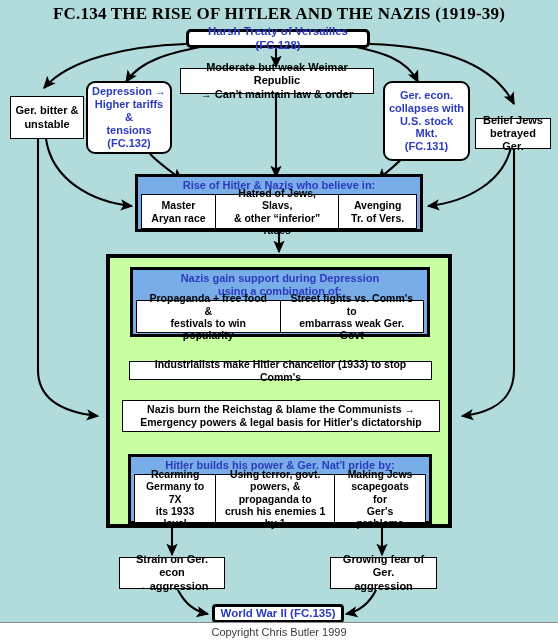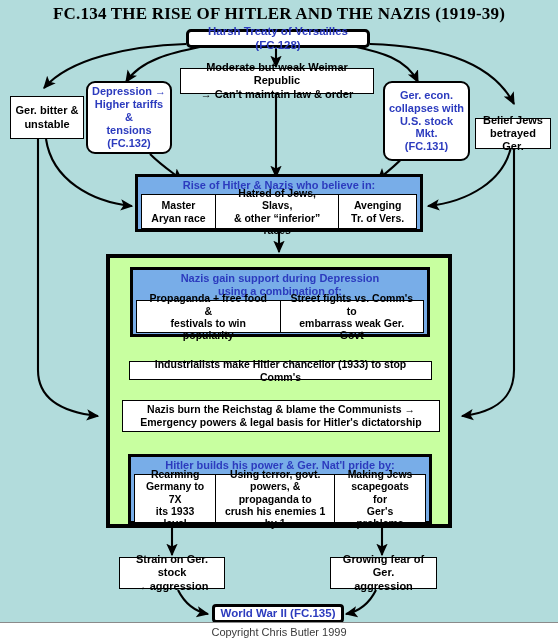--- a/index.html
+++ b/index.html
@@ -180,21 +180,21 @@
 powers, &amp; propaganda to
 crush his enemies 1 by 1</div>
         <div class="cell" style="flex:0 0 31%;white-space:pre-line;">Making Jews
 scapegoats for
 Ger's problems</div>
       </div>
     </div>
   </div>
 
   <div class="plain-node" style="left:119px;top:557px;width:106px;height:32px;white-space:pre-line;">
-    <span>Strain on Ger. stock
+    <span>Strain on Ger. econ
 → aggression</span>
   </div>
 
   <div class="plain-node" style="left:330px;top:557px;width:107px;height:32px;white-space:pre-line;">
     <span>Growing fear of Ger.
 aggression</span>
   </div>
 
   <div class="node thick round blue-text" style="left:212px;top:604px;width:132px;height:19px;font-size:11.5px;border-radius:4px;text-align:center;">
     <span>World War II  (FC.135)</span>

